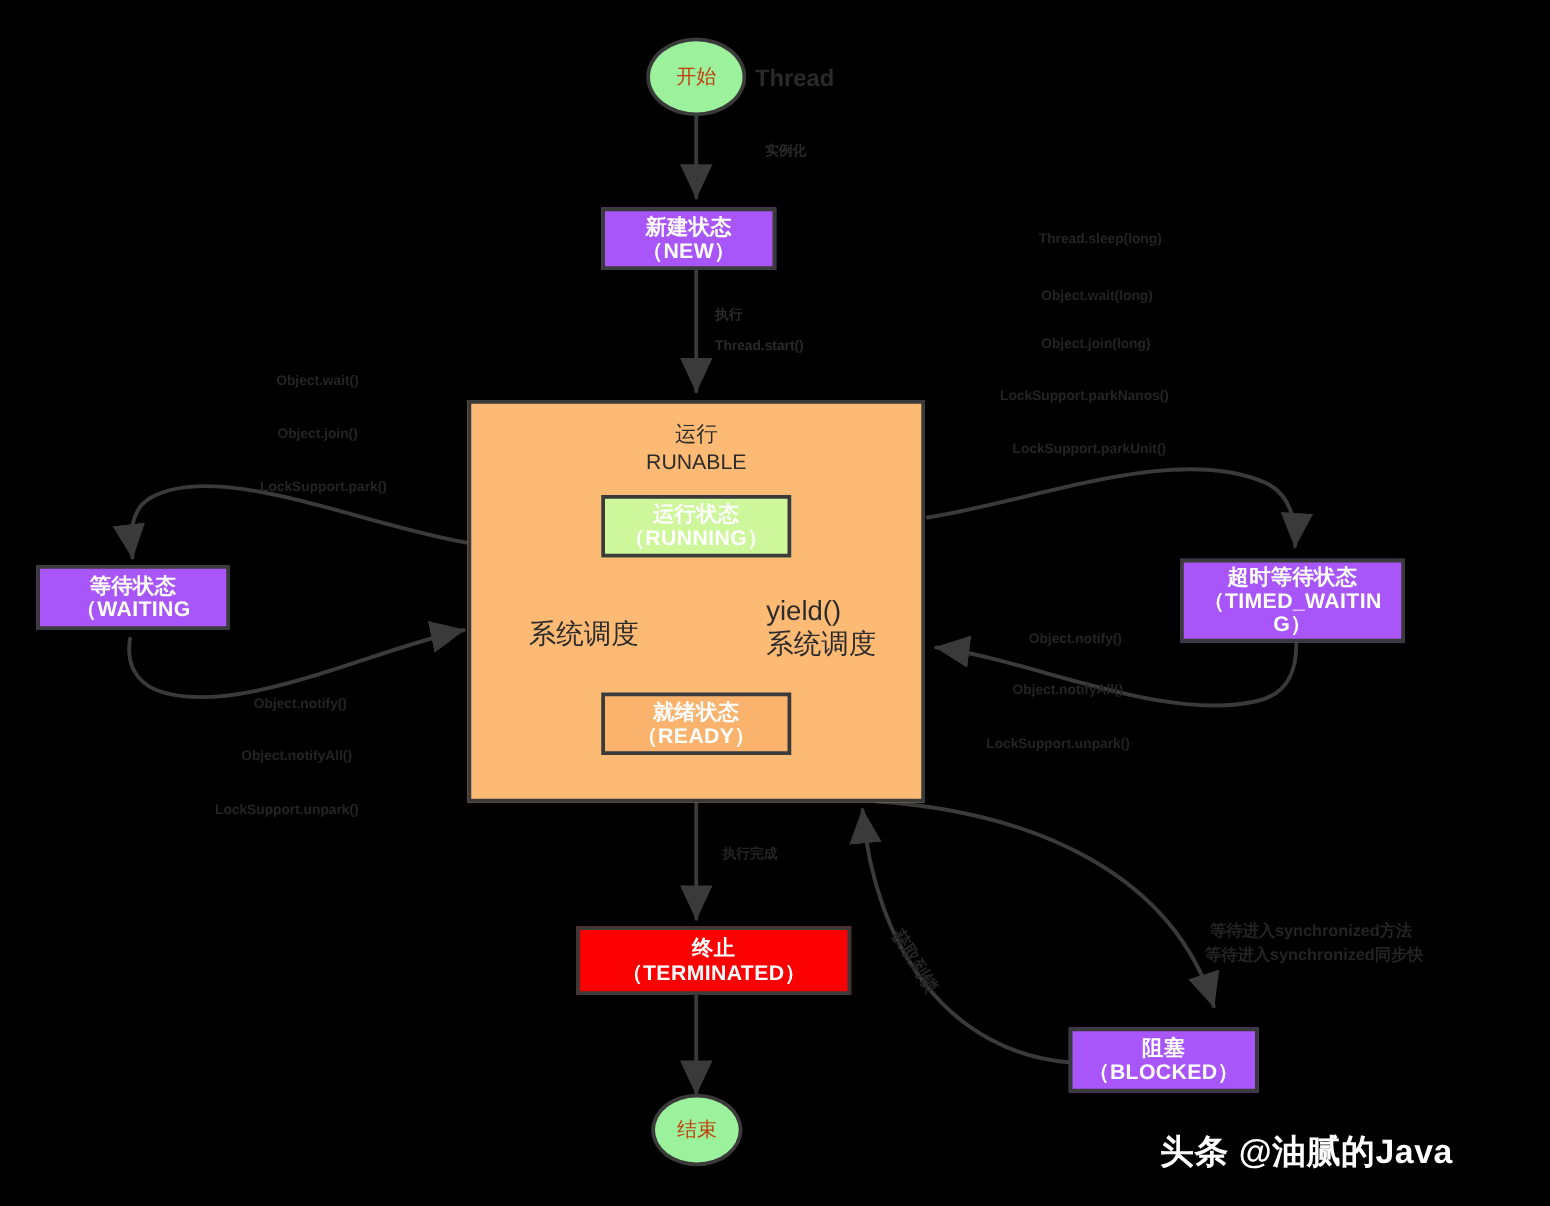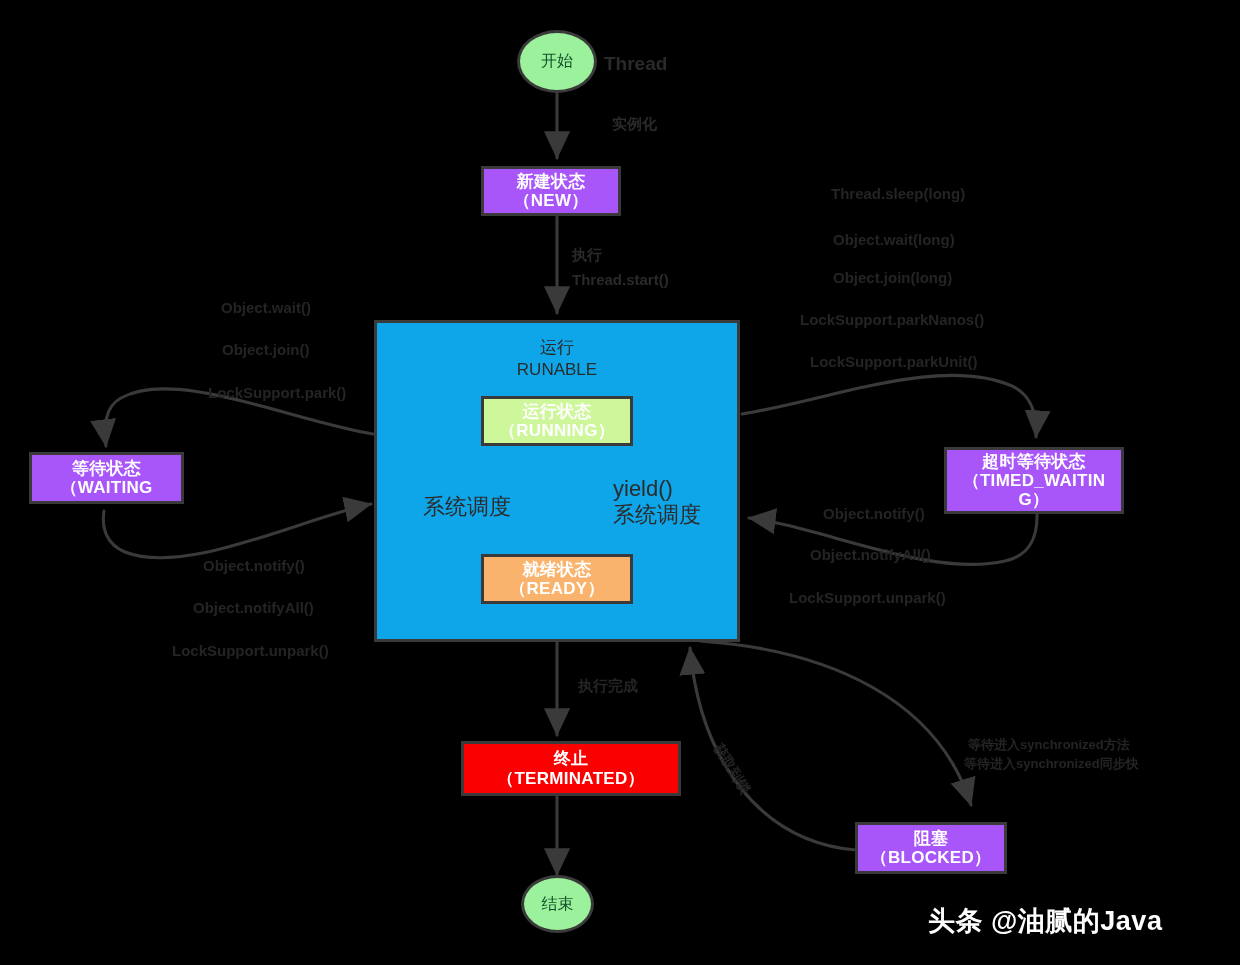--- a/index.html
+++ b/index.html
@@ -47,49 +47,49 @@
   .node .l2 { font-size: 17px; }
 
   .ellipse {
     position: absolute;
     box-sizing: border-box;
     display: flex;
     align-items: center;
     justify-content: center;
     border: 3px solid #3a3a3a;
     border-radius: 50%;
-    color: #14532d;
+    color: #c2410c;
     font-size: 16px;
     font-weight: 400;
   }
 
   
   #runnable-box {
     position: absolute;
     box-sizing: border-box;
     border: 3px solid #3a3a3a;
-    background: #0ea5e9;
+    background: #fdba74;
   }
   #runnable-title {
     position: absolute;
     left: 0;
     right: 0;
     top: 14px;
     text-align: center;
     color: #2b2b2b;
     font-size: 17px;
     line-height: 1.3;
     font-weight: 400;
   }
 
   
   .lbl {
     position: absolute;
     color: #2a2a2a;
-    font-size: 15px;
+    font-size: 11px;
     white-space: nowrap;
     font-weight: bold;
     line-height: 1.35;
   }
   .lbl.dim {
     color: #242424;
   }
   .lbl.inner {
     color: #2b2b2b;
     font-weight: 400;

